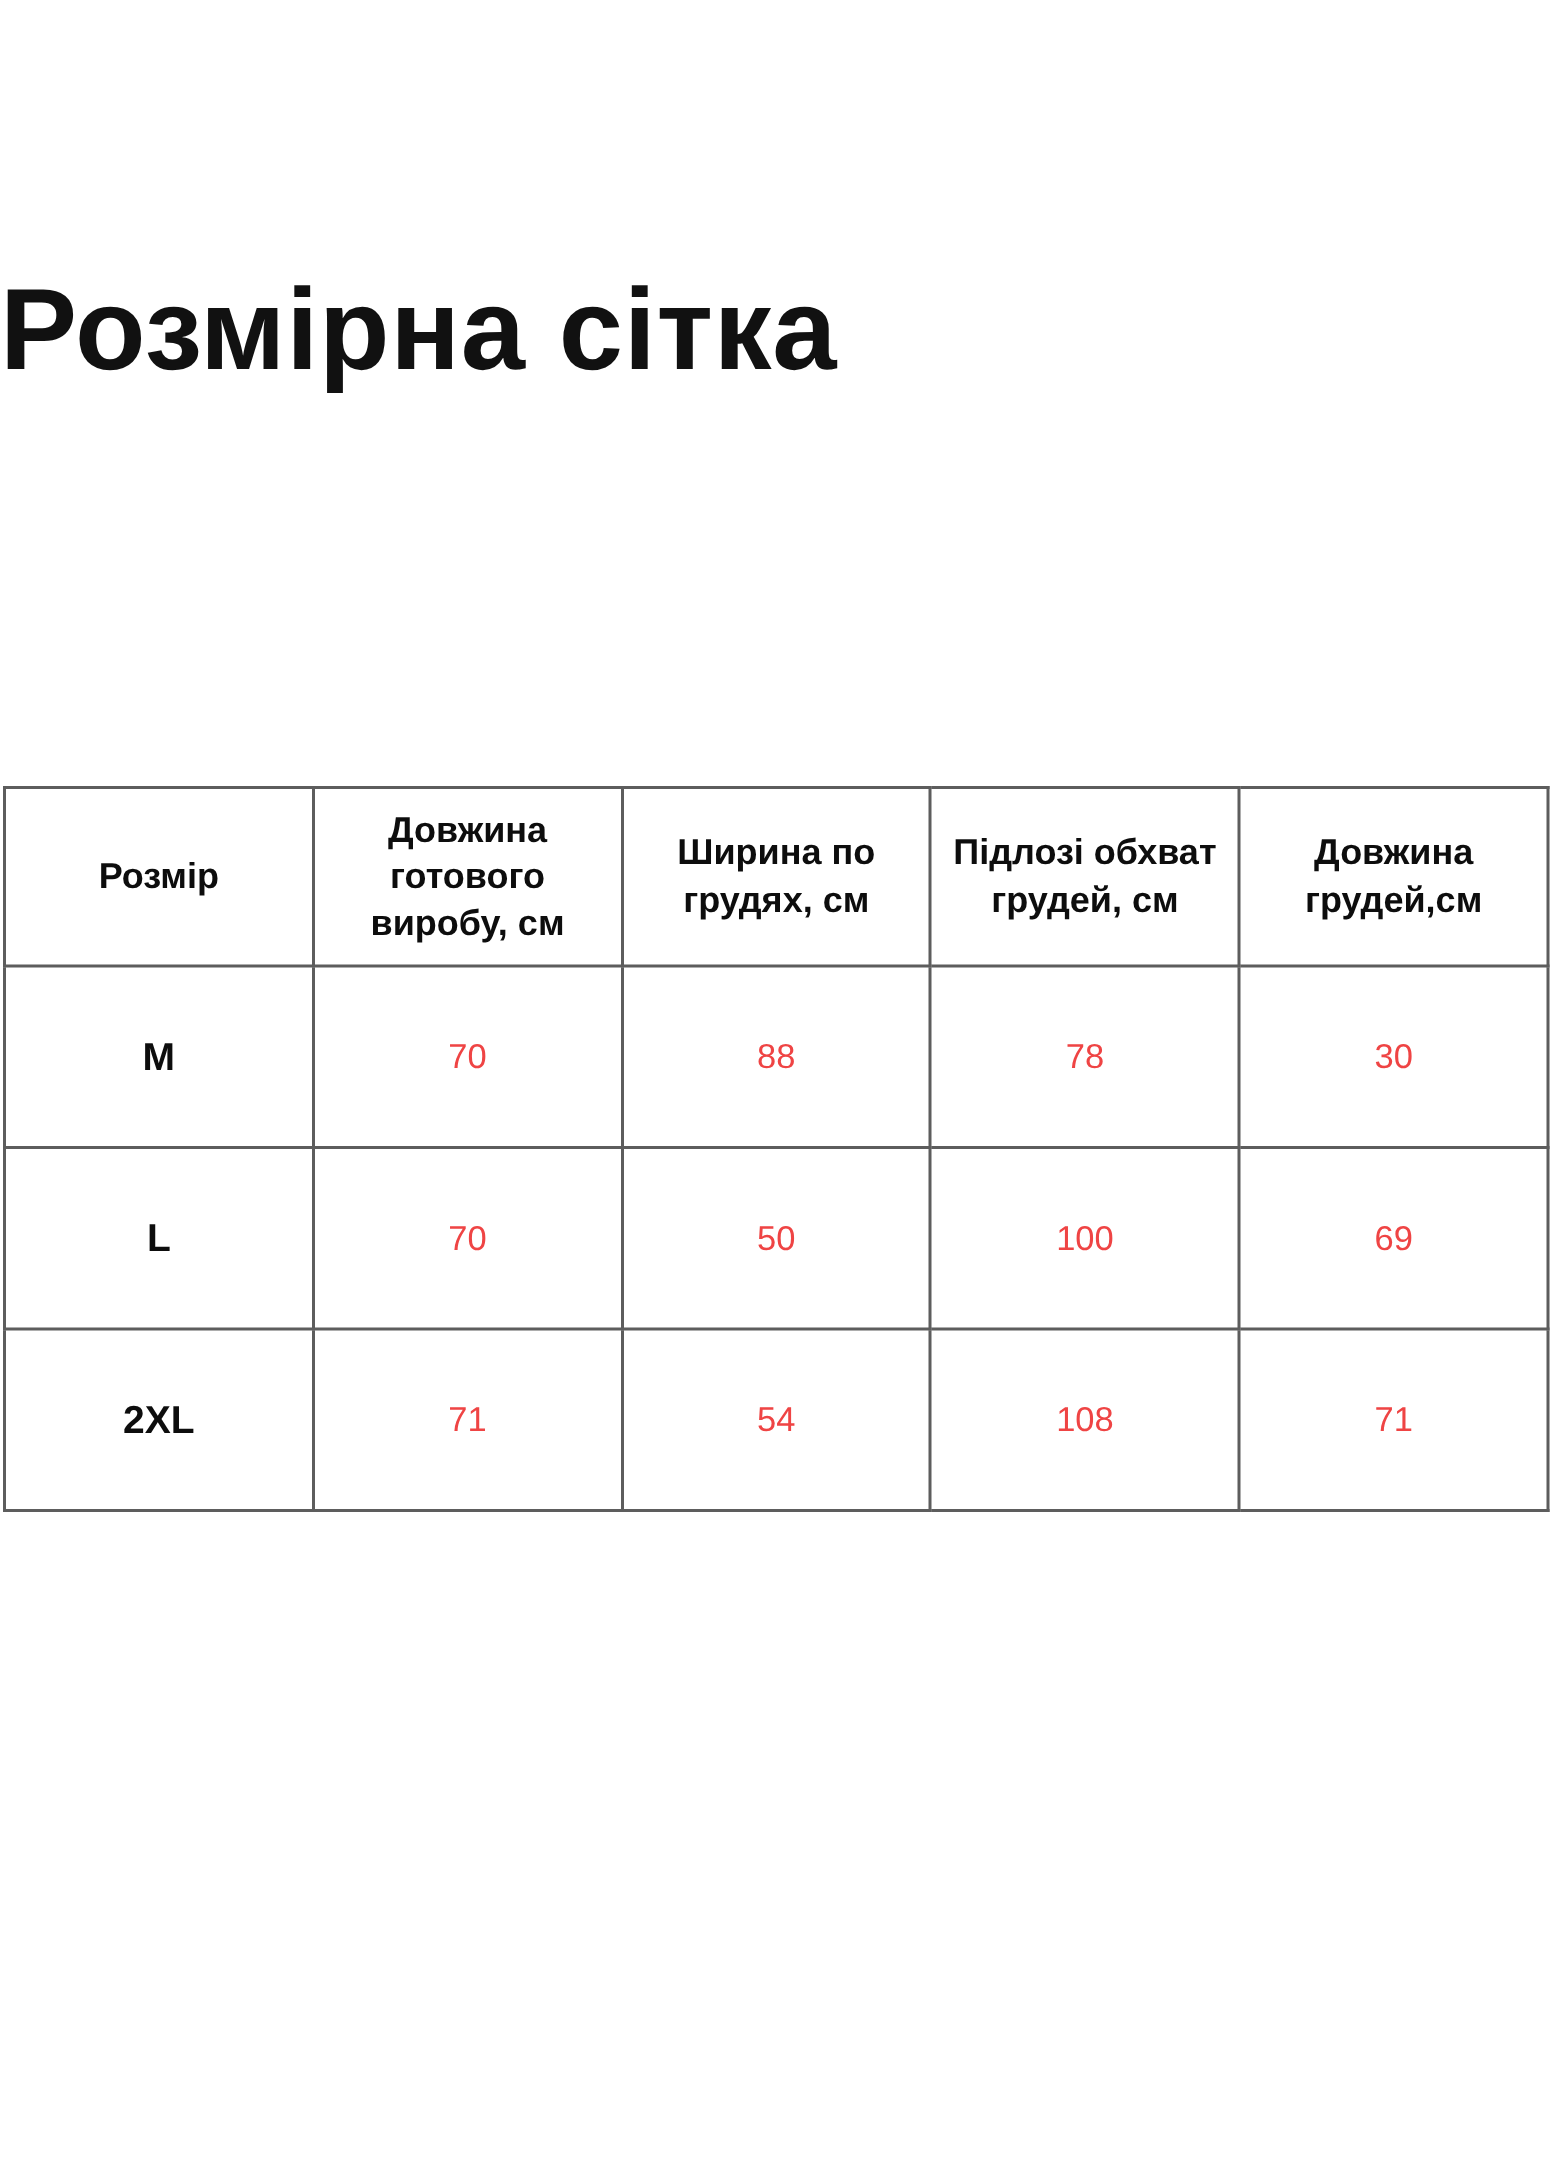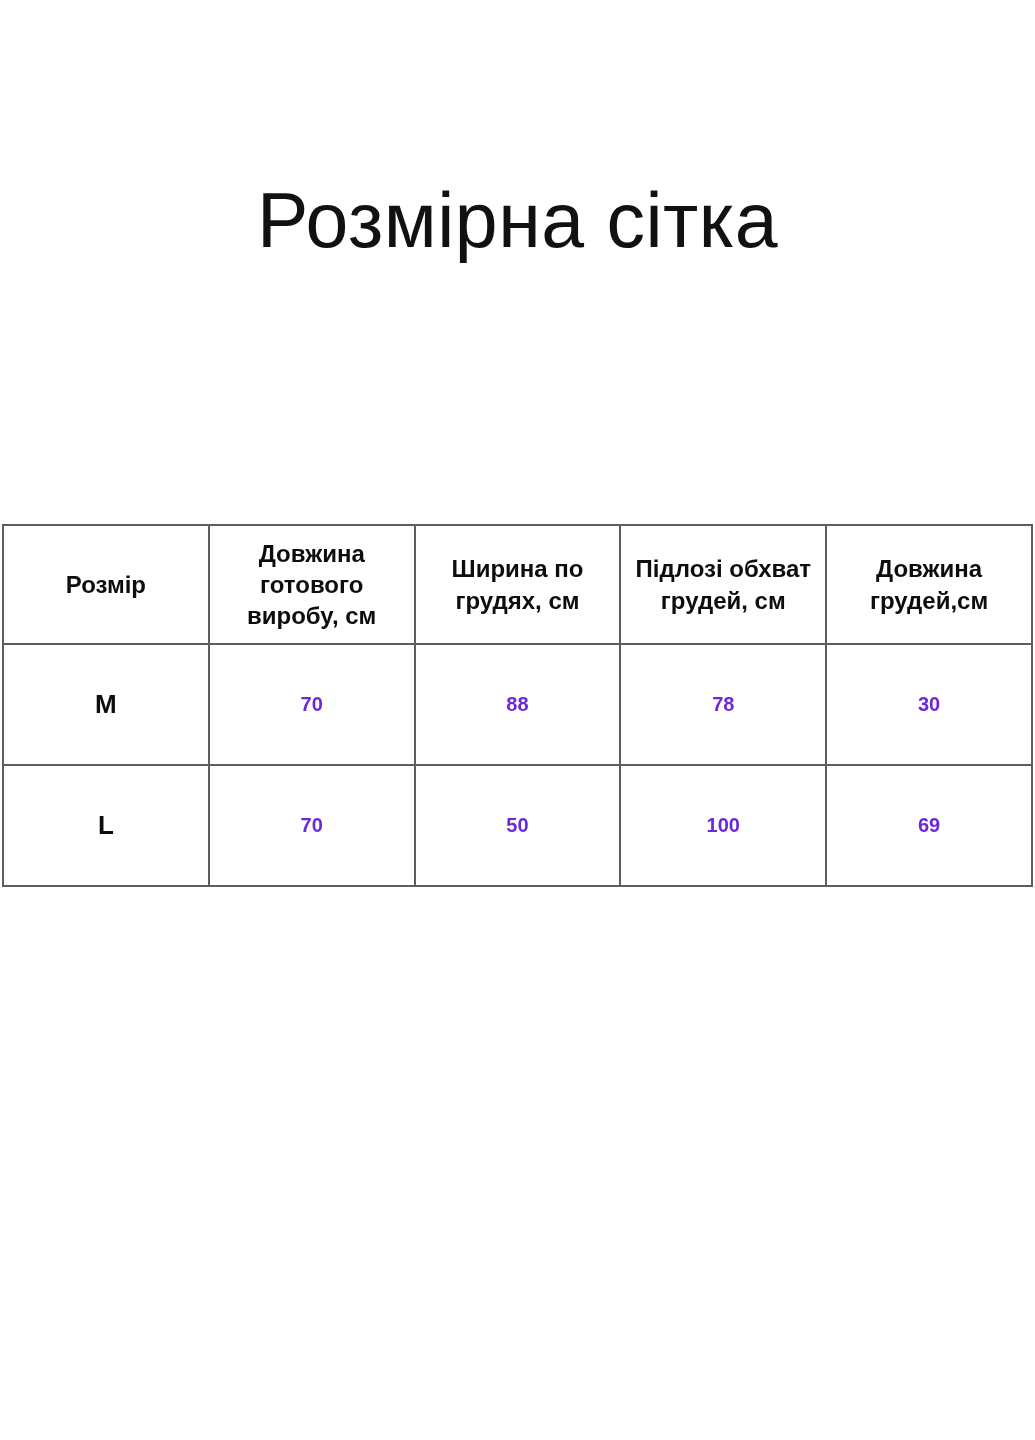--- a/index.html
+++ b/index.html
@@ -11,23 +11,22 @@
     width: 1035px;
     height: 1440px;
     background: #ffffff;
     font-family: "Liberation Sans", sans-serif;
     color: #000000;
     overflow: hidden;
   }
   .title {
     margin: 182px 0 0 0;
     padding: 0;
-    text-align: center;
     font-size: 77px;
-    font-weight: 400;
+    font-weight: 700;
     line-height: 1;
     letter-spacing: 0.5px;
     color: #111111;
   }
   table.size-table {
     border-collapse: collapse;
     table-layout: fixed;
     width: 1031px;
     margin: 265px 2px 0 2px;
     background: #ffffff;
@@ -42,23 +41,23 @@
   }
   .size-table th {
     height: 119px;
     font-size: 24px;
     font-weight: 700;
     line-height: 1.3;
     color: #0d0d0d;
   }
   .size-table td {
     height: 121px;
-    font-size: 20px;
-    font-weight: 700;
-    color: #6d28d9;
+    font-size: 23px;
+    font-weight: 400;
+    color: #ef4444;
   }
   .size-table td.size-cell {
     font-size: 26px;
     font-weight: 700;
     color: #0d0d0d;
   }
 </style>
 </head>
 <body>
 
@@ -84,16 +83,23 @@
         <td>78</td>
         <td>30</td>
       </tr>
       <tr>
         <td class="size-cell">L</td>
         <td>70</td>
         <td>50</td>
         <td>100</td>
         <td>69</td>
       </tr>
+      <tr>
+        <td class="size-cell">2XL</td>
+        <td>71</td>
+        <td>54</td>
+        <td>108</td>
+        <td>71</td>
+      </tr>
     </tbody>
   </table>
 
 </div>
 
 </body></html>

